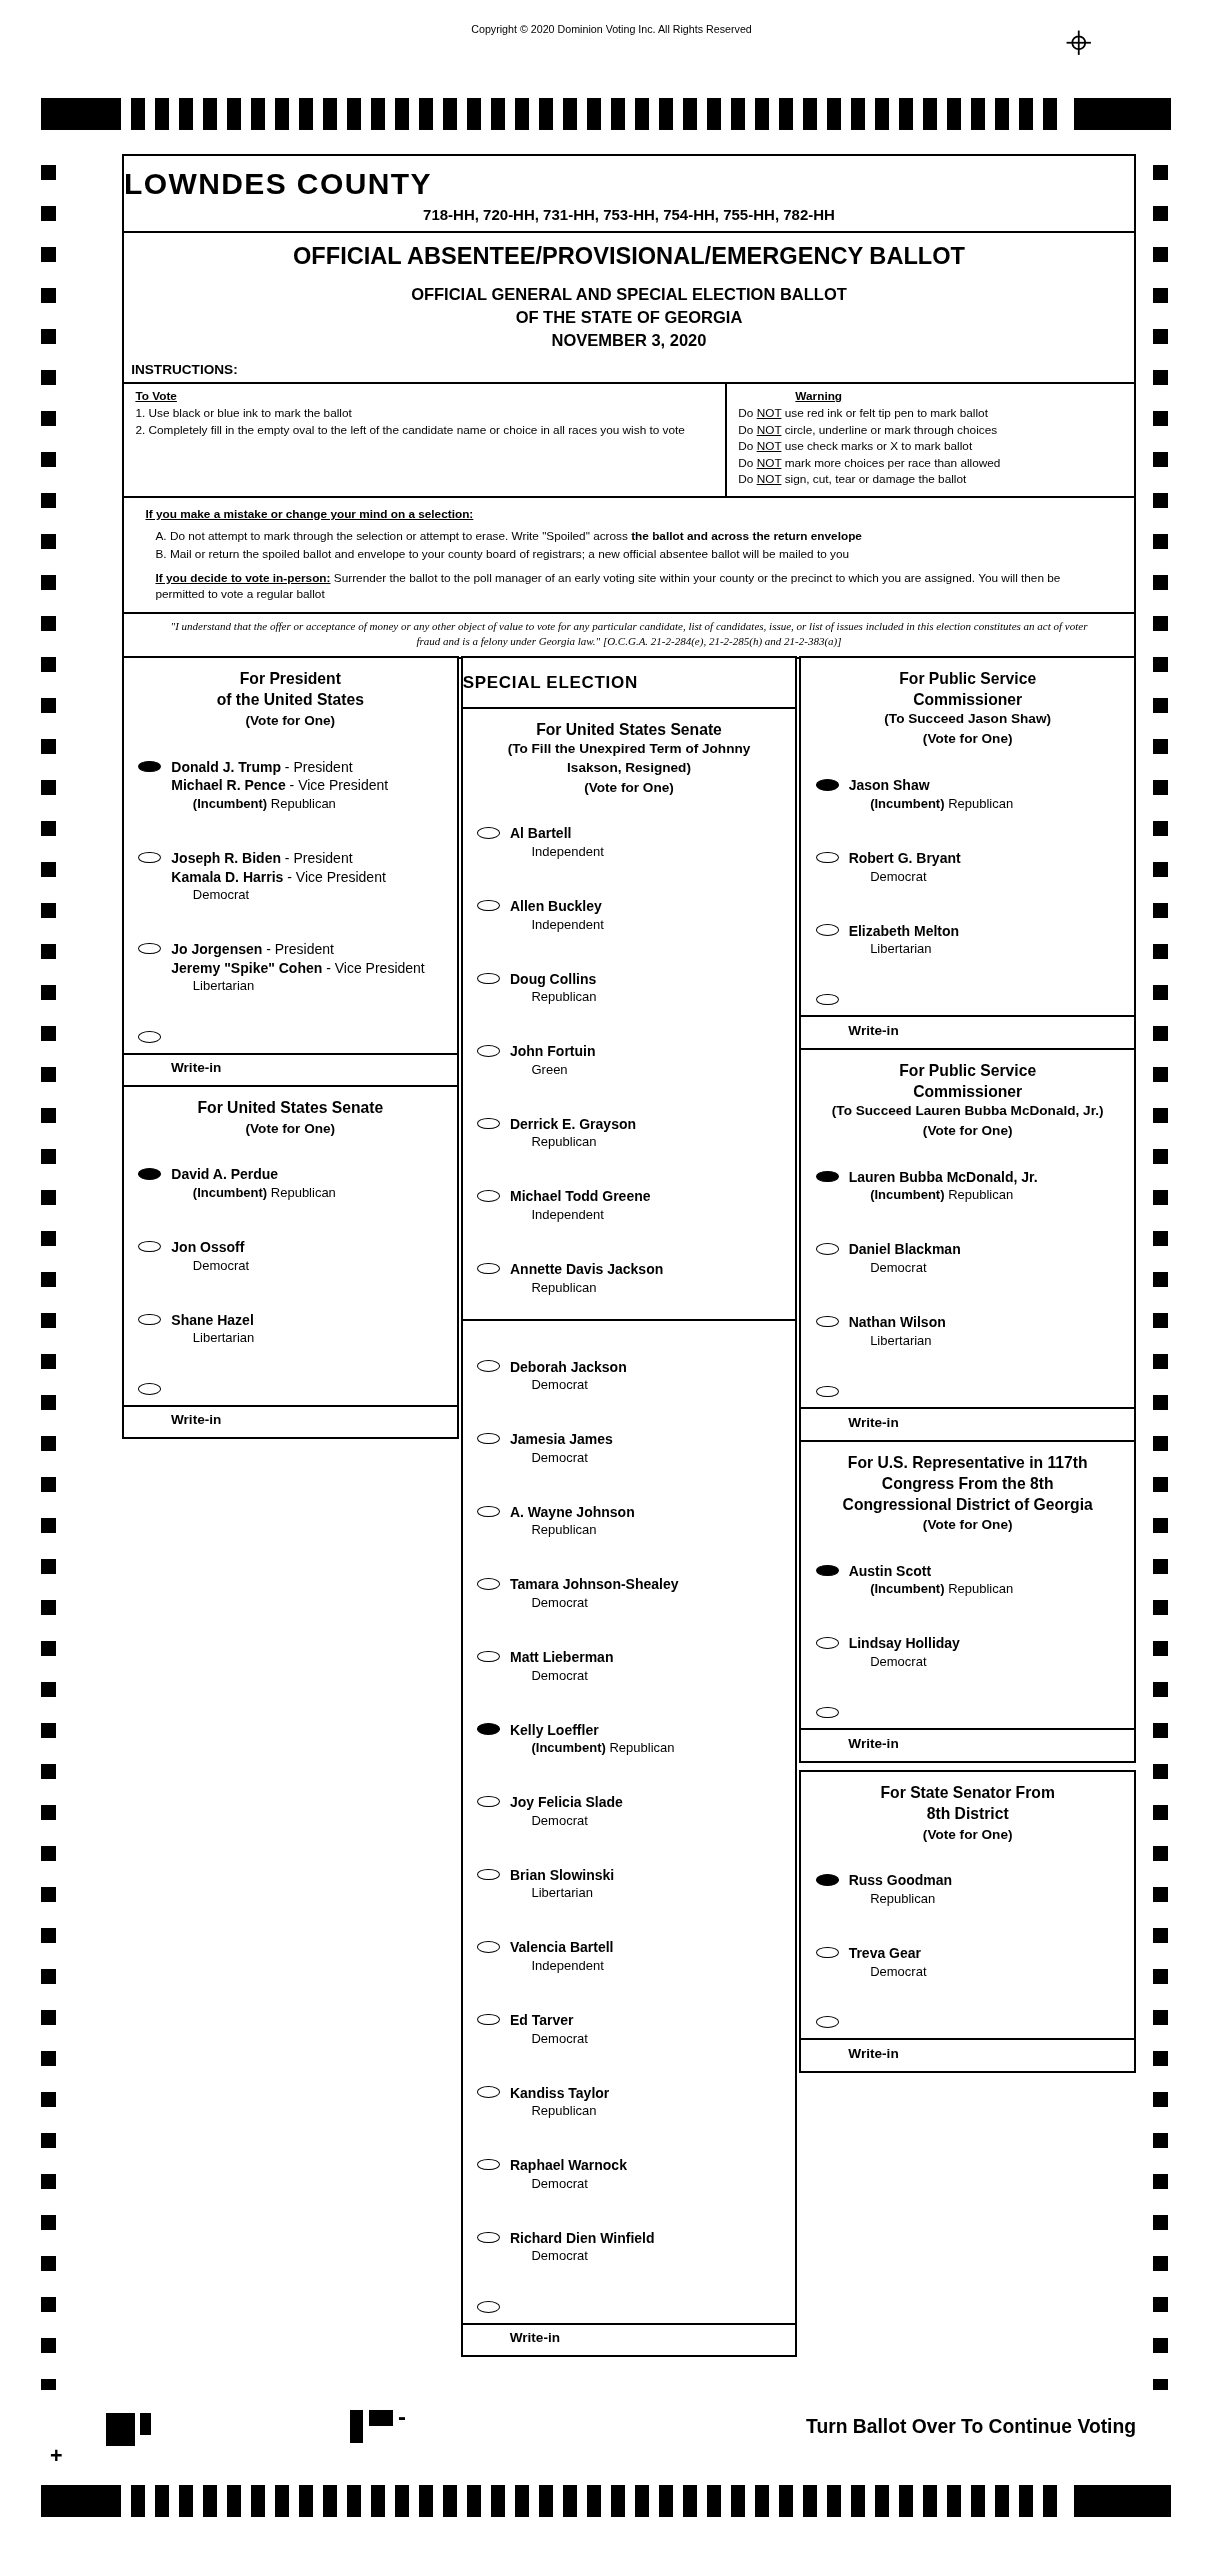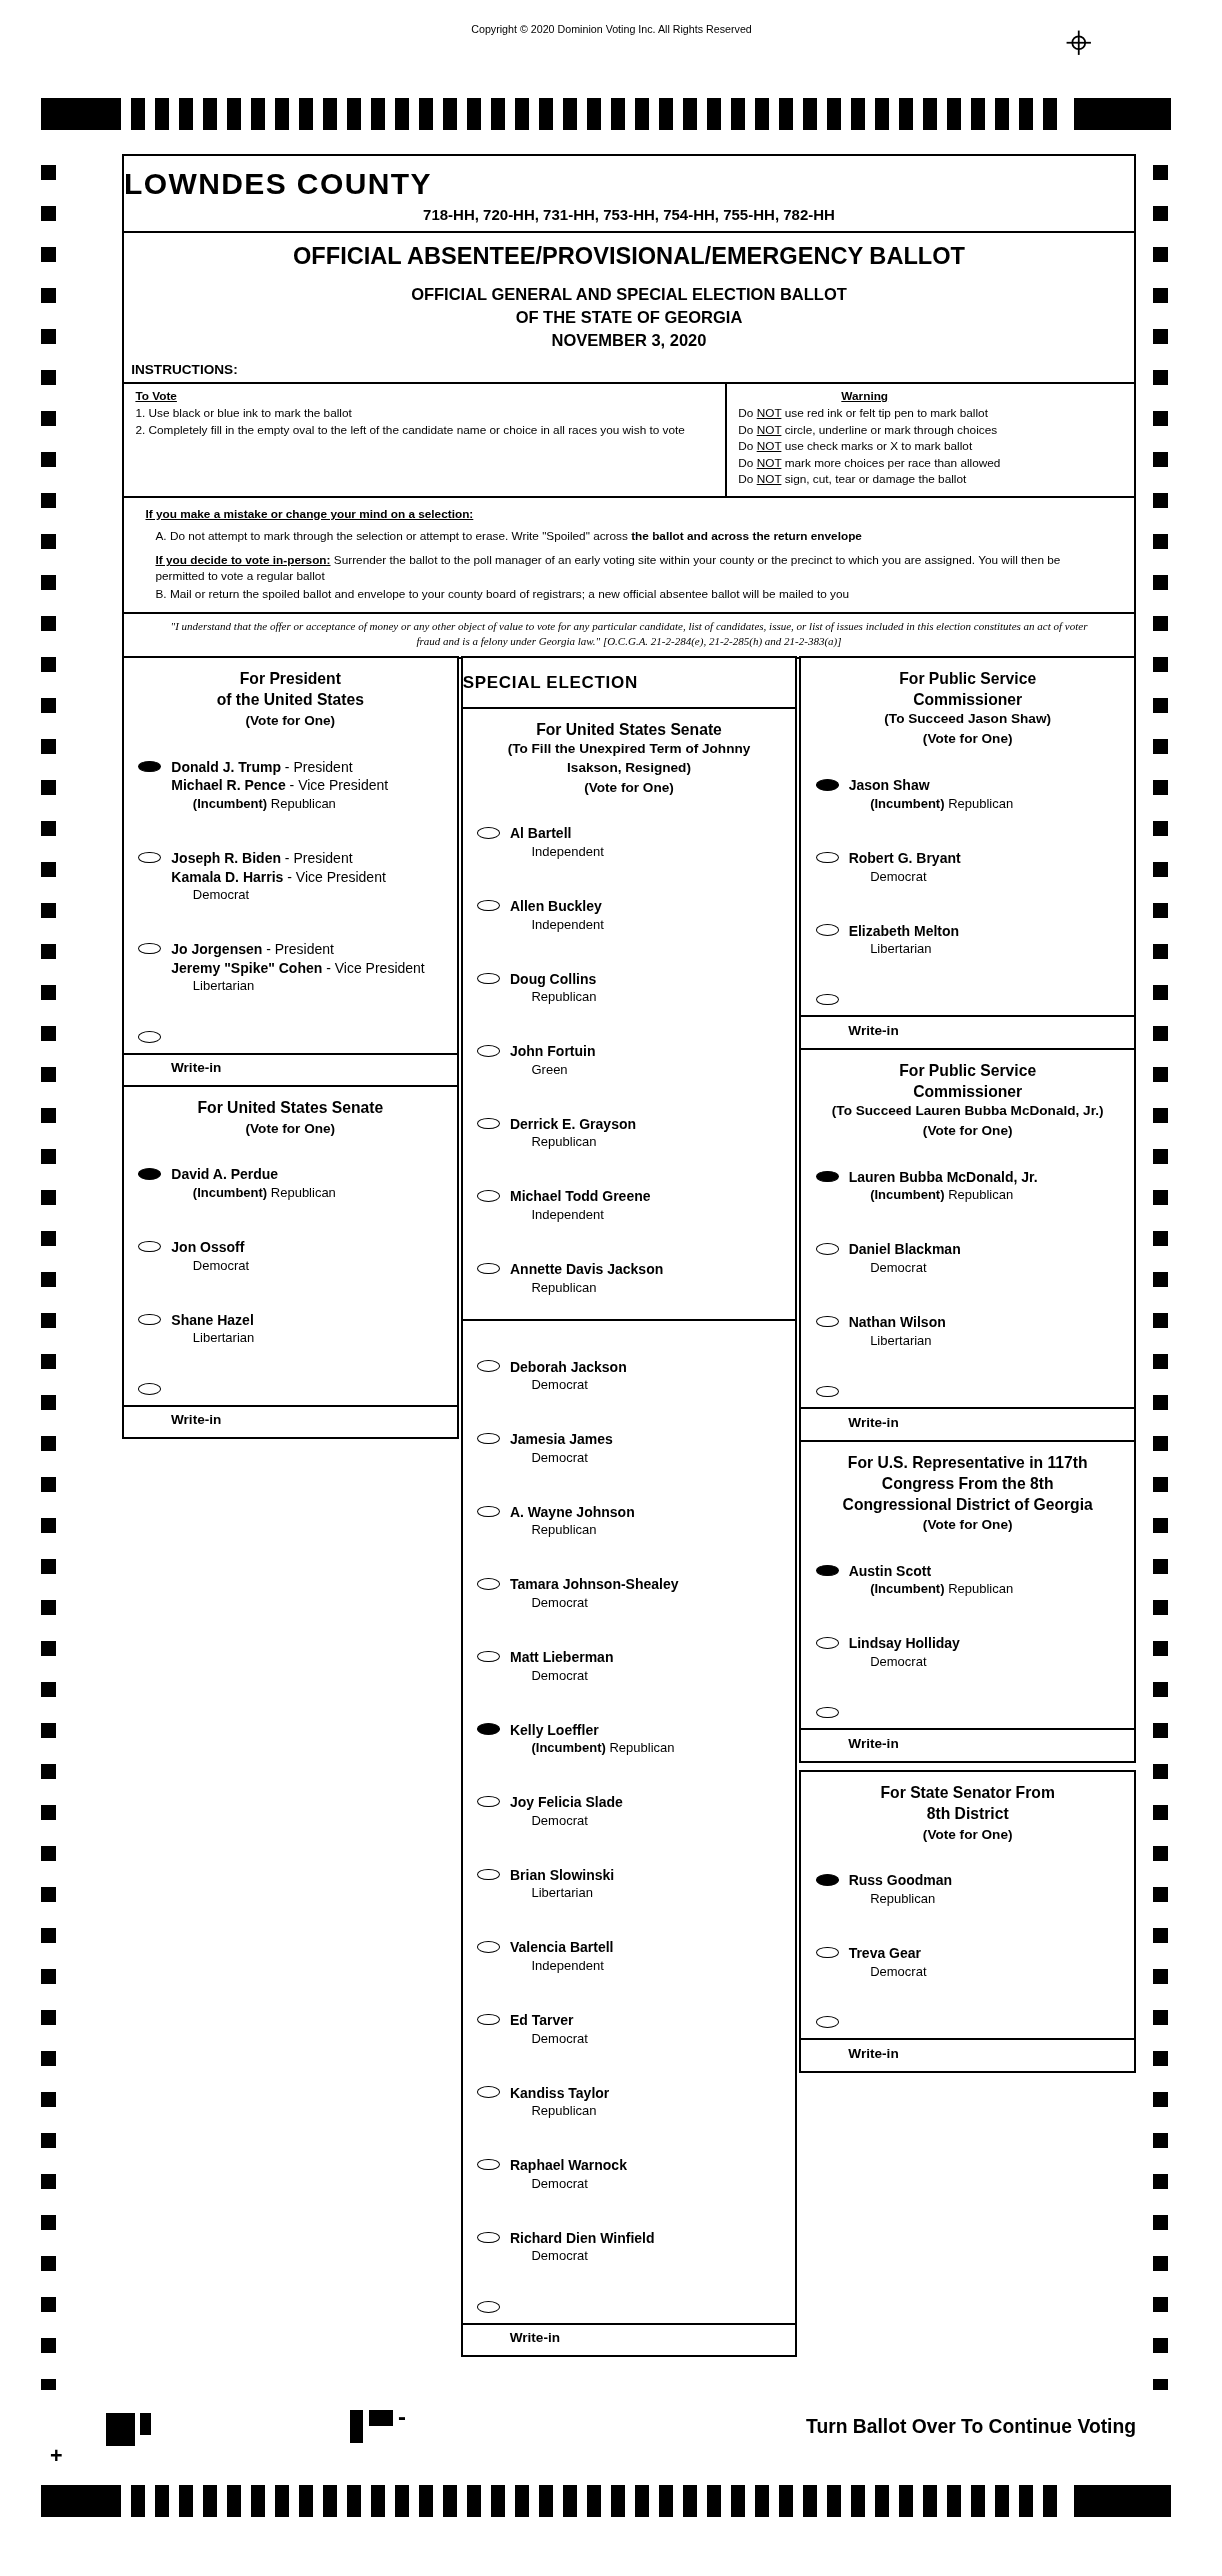--- a/index.html
+++ b/index.html
@@ -31,21 +31,21 @@
   .hrline{border-top:2.1px solid #000}
   .ballot-type{font-size:23.6px;font-weight:bold;text-align:center;padding:10px 0 13px}
   .election-line{font-size:16.5px;font-weight:bold;text-align:center;line-height:23px}
   .instr-label{font-size:13.6px;font-weight:bold;padding:10px 0 4.3px 7.2px}
 
   .instr-row{display:flex;border-top:2.1px solid #000;border-bottom:2.1px solid #000}
   .instr-box{padding:5.7px 10px 8.6px 11.4px;font-size:11.8px;line-height:15.7px}
   .instr-box.tovote{width:59.5%}
   .instr-box.warning{width:40.5%;border-left:2.1px solid #000}
   .instr-title{font-weight:bold;text-decoration:underline;margin-bottom:1.4px}
-  .warn-title{margin-left:103px}
+  .warn-title{margin-left:57px}
   .instr-item{padding-left:18.6px;text-indent:-18.6px;margin-top:0.7px}
   .warn-item{padding-left:21.5px;text-indent:-21.5px}
   .u{text-decoration:underline}
 
   .mistake{padding:8.6px 11.4px 7.2px 31.5px;font-size:11.8px;line-height:15.7px}
   .mistake-head{font-weight:bold;text-decoration:underline;margin-bottom:6.4px;margin-left:-10px}
   .mistake-item{margin-bottom:2.1px}
   .bu{font-weight:bold}
   .inperson{margin-top:8.6px;padding-right:14.3px}
   .inperson .bu{text-decoration:underline}
@@ -143,24 +143,24 @@
               <div class="instr-item warn-item">Do <span class="u">NOT</span> sign, cut, tear or damage the ballot</div>
             </div>
         </div>
       </div>
 
       <div class="mistake">
         <div class="mistake-head">If you make a mistake or change your mind on a selection:</div>
         <div class="mistake-item">
           <span>A. Do not attempt to mark through the selection or attempt to erase.  Write "Spoiled" across </span><span class="bu">the ballot and across the return envelope</span>
         </div>
+        <div class="mistake-item">B. Mail or return the spoiled ballot and envelope to your county board of registrars; a new official absentee ballot will be mailed to you</div>
         <div class="mistake-item inperson">
           <span class="bu">If you decide to vote in-person:</span><span>  Surrender the ballot to the poll manager of an early voting site within your county or the precinct to which you are assigned.  You will then be permitted to vote a regular ballot</span>
         </div>
-        <div class="mistake-item">B. Mail or return the spoiled ballot and envelope to your county board of registrars; a new official absentee ballot will be mailed to you</div>
       </div>
 
       <div class="felony">"I understand that the offer or acceptance of money or any other object of value to vote for any particular candidate, list of candidates, issue, or list of issues included in this election constitutes an act of voter fraud and is a felony under Georgia law." [O.C.G.A. 21-2-284(e), 21-2-285(h) and 21-2-383(a)]</div>
     </div>
 
     <div class="columns">
       <div class="bcol">
           <div class="contest">
             <div class="contest-header">
               <div class="contest-title">For President</div>

